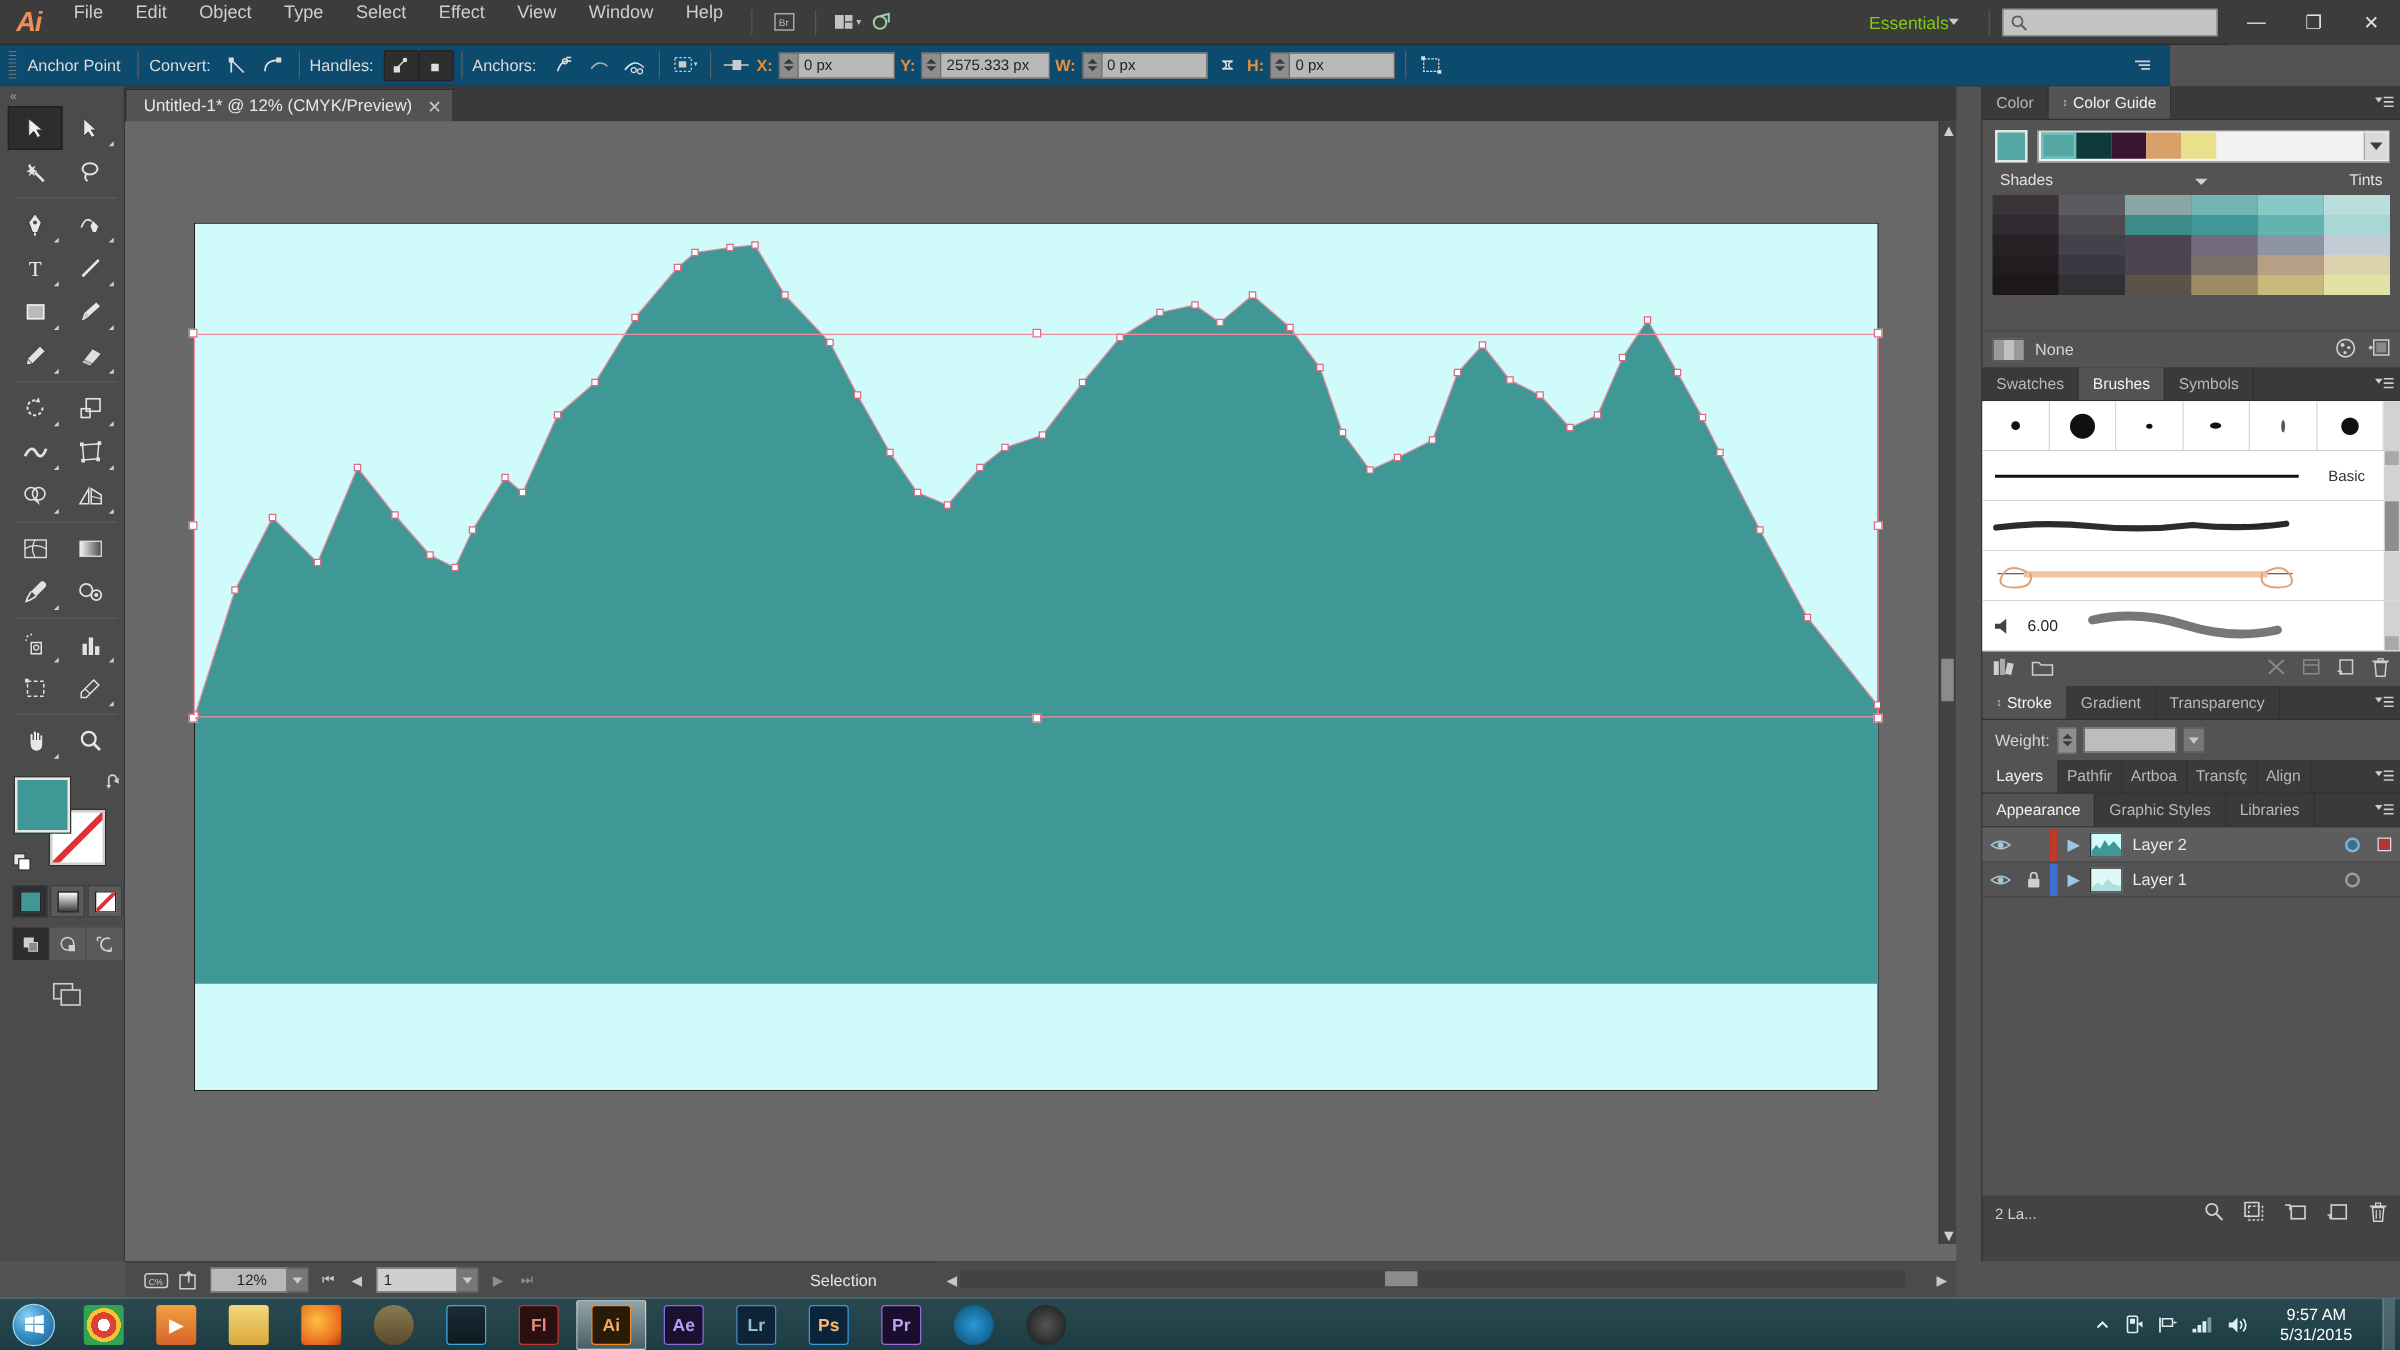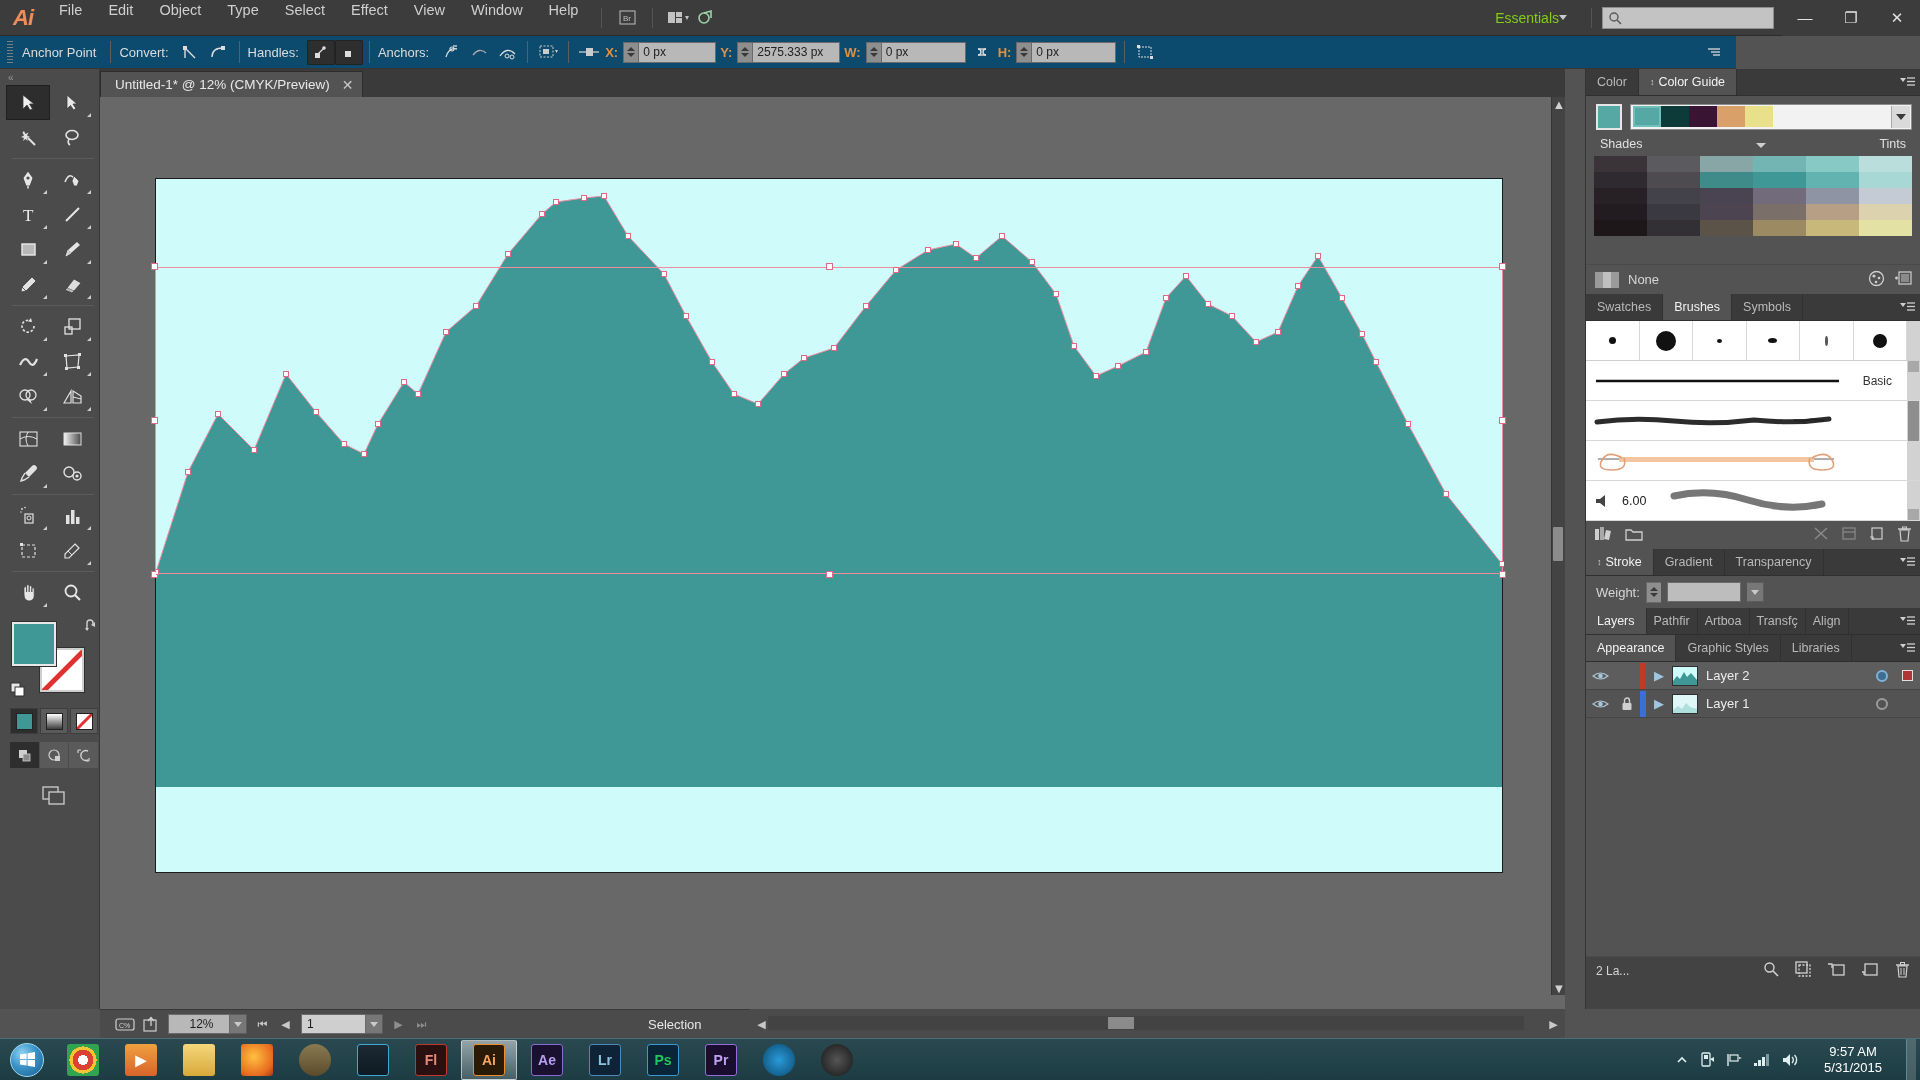--- a/index.html
+++ b/index.html
@@ -1406,21 +1406,21 @@
     <div class="tb-item active">
       <span class="tb-app" style="background:#2a1a08;border:1px solid #f08c2a;color:#f0a860">Ai</span>
     </div>
     <div class="tb-item">
       <span class="tb-app" style="background:#1a1030;border:1px solid #8a6ad8;color:#b6a0f0">Ae</span>
     </div>
     <div class="tb-item">
       <span class="tb-app" style="background:#0e2436;border:1px solid #4a8ac0;color:#8ec0e0">Lr</span>
     </div>
     <div class="tb-item">
-      <span class="tb-app" style="background:#0a2438;border:1px solid #3a9ad8;color:#22c55e">Ps</span>
+      <span class="tb-app" style="background:#0a2438;border:1px solid #3a9ad8;color:#fdba74">Ps</span>
     </div>
     <div class="tb-item">
       <span class="tb-app" style="background:#1a0e2e;border:1px solid #9a6ad8;color:#c0a0f0">Pr</span>
     </div>
     <div class="tb-item">
       <span class="tb-app" style="background:radial-gradient(circle at 50% 50%, #2a9ad8, #0a4a70);border-radius:50%"></span>
     </div>
     <div class="tb-item">
       <span class="tb-app" style="background:radial-gradient(circle at 50% 50%, #555, #161616);border-radius:50%"></span>
     </div>

